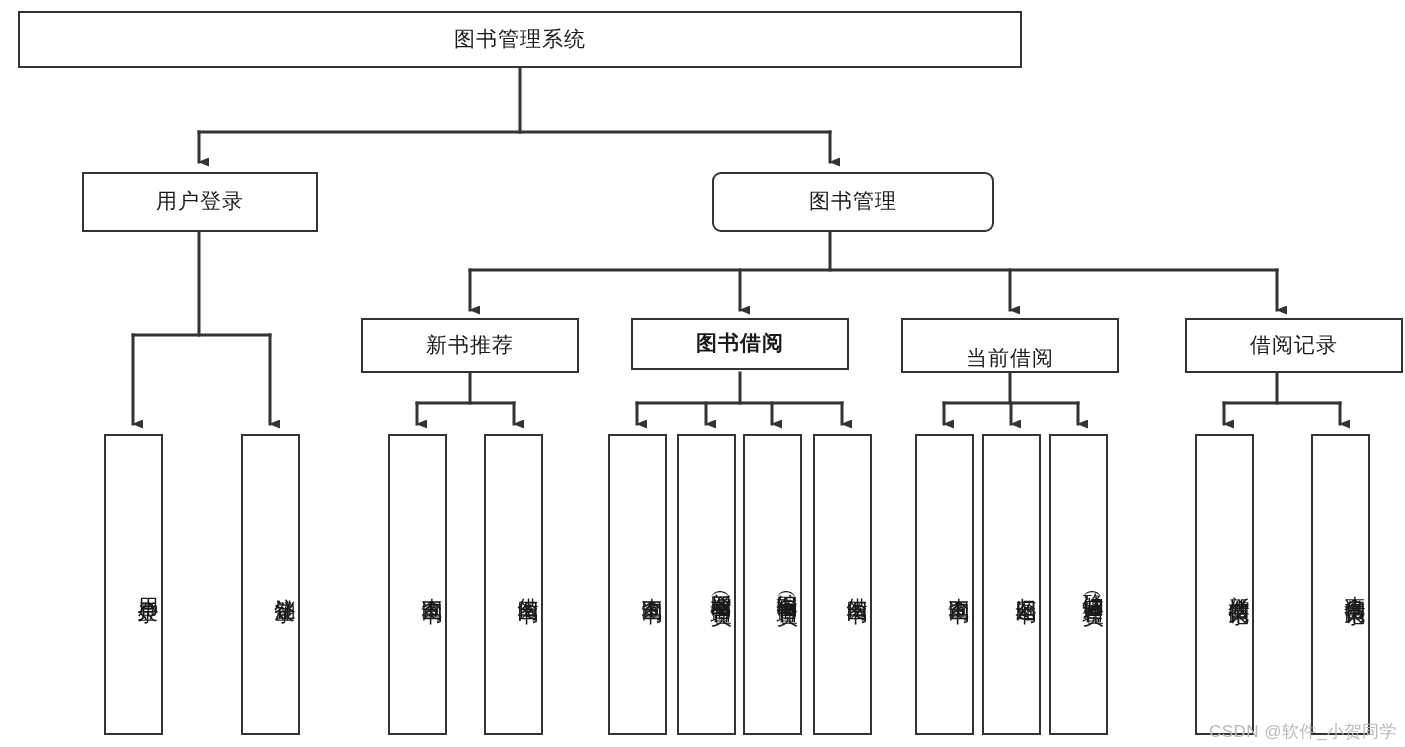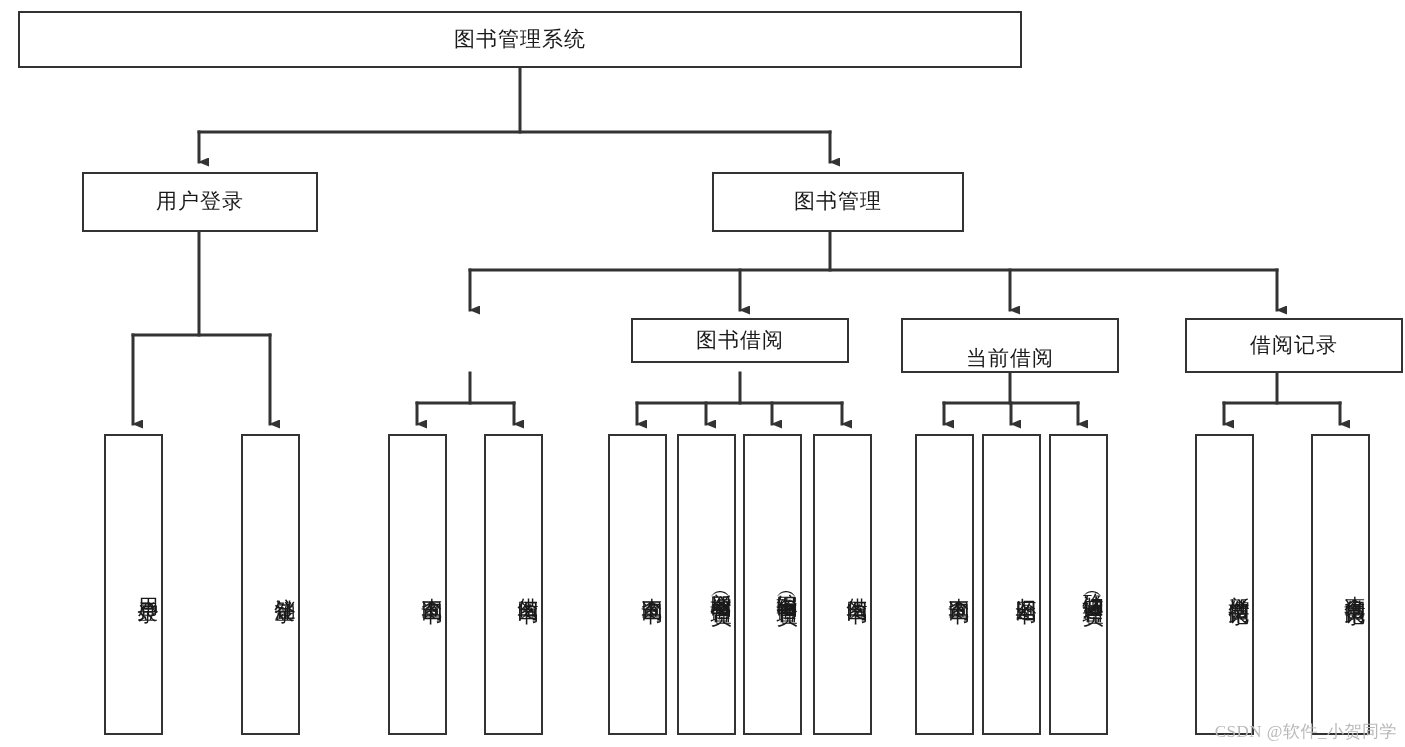--- a/index.html
+++ b/index.html
@@ -62,21 +62,21 @@
   }
   #watermark {
     position: absolute;
     right: 8px;
     bottom: 4px;
     font-size: 17px;
     color: #b9b9b9;
     letter-spacing: 0.5px;
     z-index: 3;
     white-space: nowrap;
-    font-family: Liberation Serif, serif;
+    font-family: Liberation Sans, sans-serif;
   }
 </style>
 </head>
 <body>
 
 <div id="canvas">
 
   <svg id="edges" viewBox="0 0 1405 747" xmlns="http://www.w3.org/2000/svg">
     <defs>
       <marker id="arrowhead" markerWidth="9" markerHeight="11" refX="4.5" refY="10" orient="auto" markerUnits="userSpaceOnUse">
@@ -130,26 +130,29 @@
   </svg>
 
   <div class="node horizontal" style="left:18px; top:11px; width:1004px; height:57px;">
     <span class="htext">图书管理系统</span>
   </div>
 
   <div class="node horizontal" style="left:82px; top:172px; width:236px; height:60px;">
     <span class="htext">用户登录</span>
   </div>
 
-  <div class="node horizontal" style="left:712px; top:172px; width:252px; height:60px;">
+  <div class="node horizontal" style="left:712px; top:172px; width:282px; height:60px;border-radius:9px;">
     <span class="htext">图书管理</span>
   </div>
 
-
-  <div class="node horizontal" style="left:631px; top:318px; width:218px; height:45px;">
+  <div class="node horizontal" style="left:361px; top:318px; width:218px; height:55px;">
+    <span class="htext">新书推荐</span>
+  </div>
+
+  <div class="node horizontal" style="left:631px; top:318px; width:218px; height:52px;font-weight:bold;">
     <span class="htext">图书借阅</span>
   </div>
 
   <div class="node horizontal" style="left:901px; top:318px; width:218px; height:55px;align-items:flex-end;">
     <span class="htext">当前借阅</span>
   </div>
 
   <div class="node horizontal" style="left:1168px; top:318px; width:218px; height:55px;margin-left:17px;">
     <span class="htext">借阅记录</span>
   </div>

